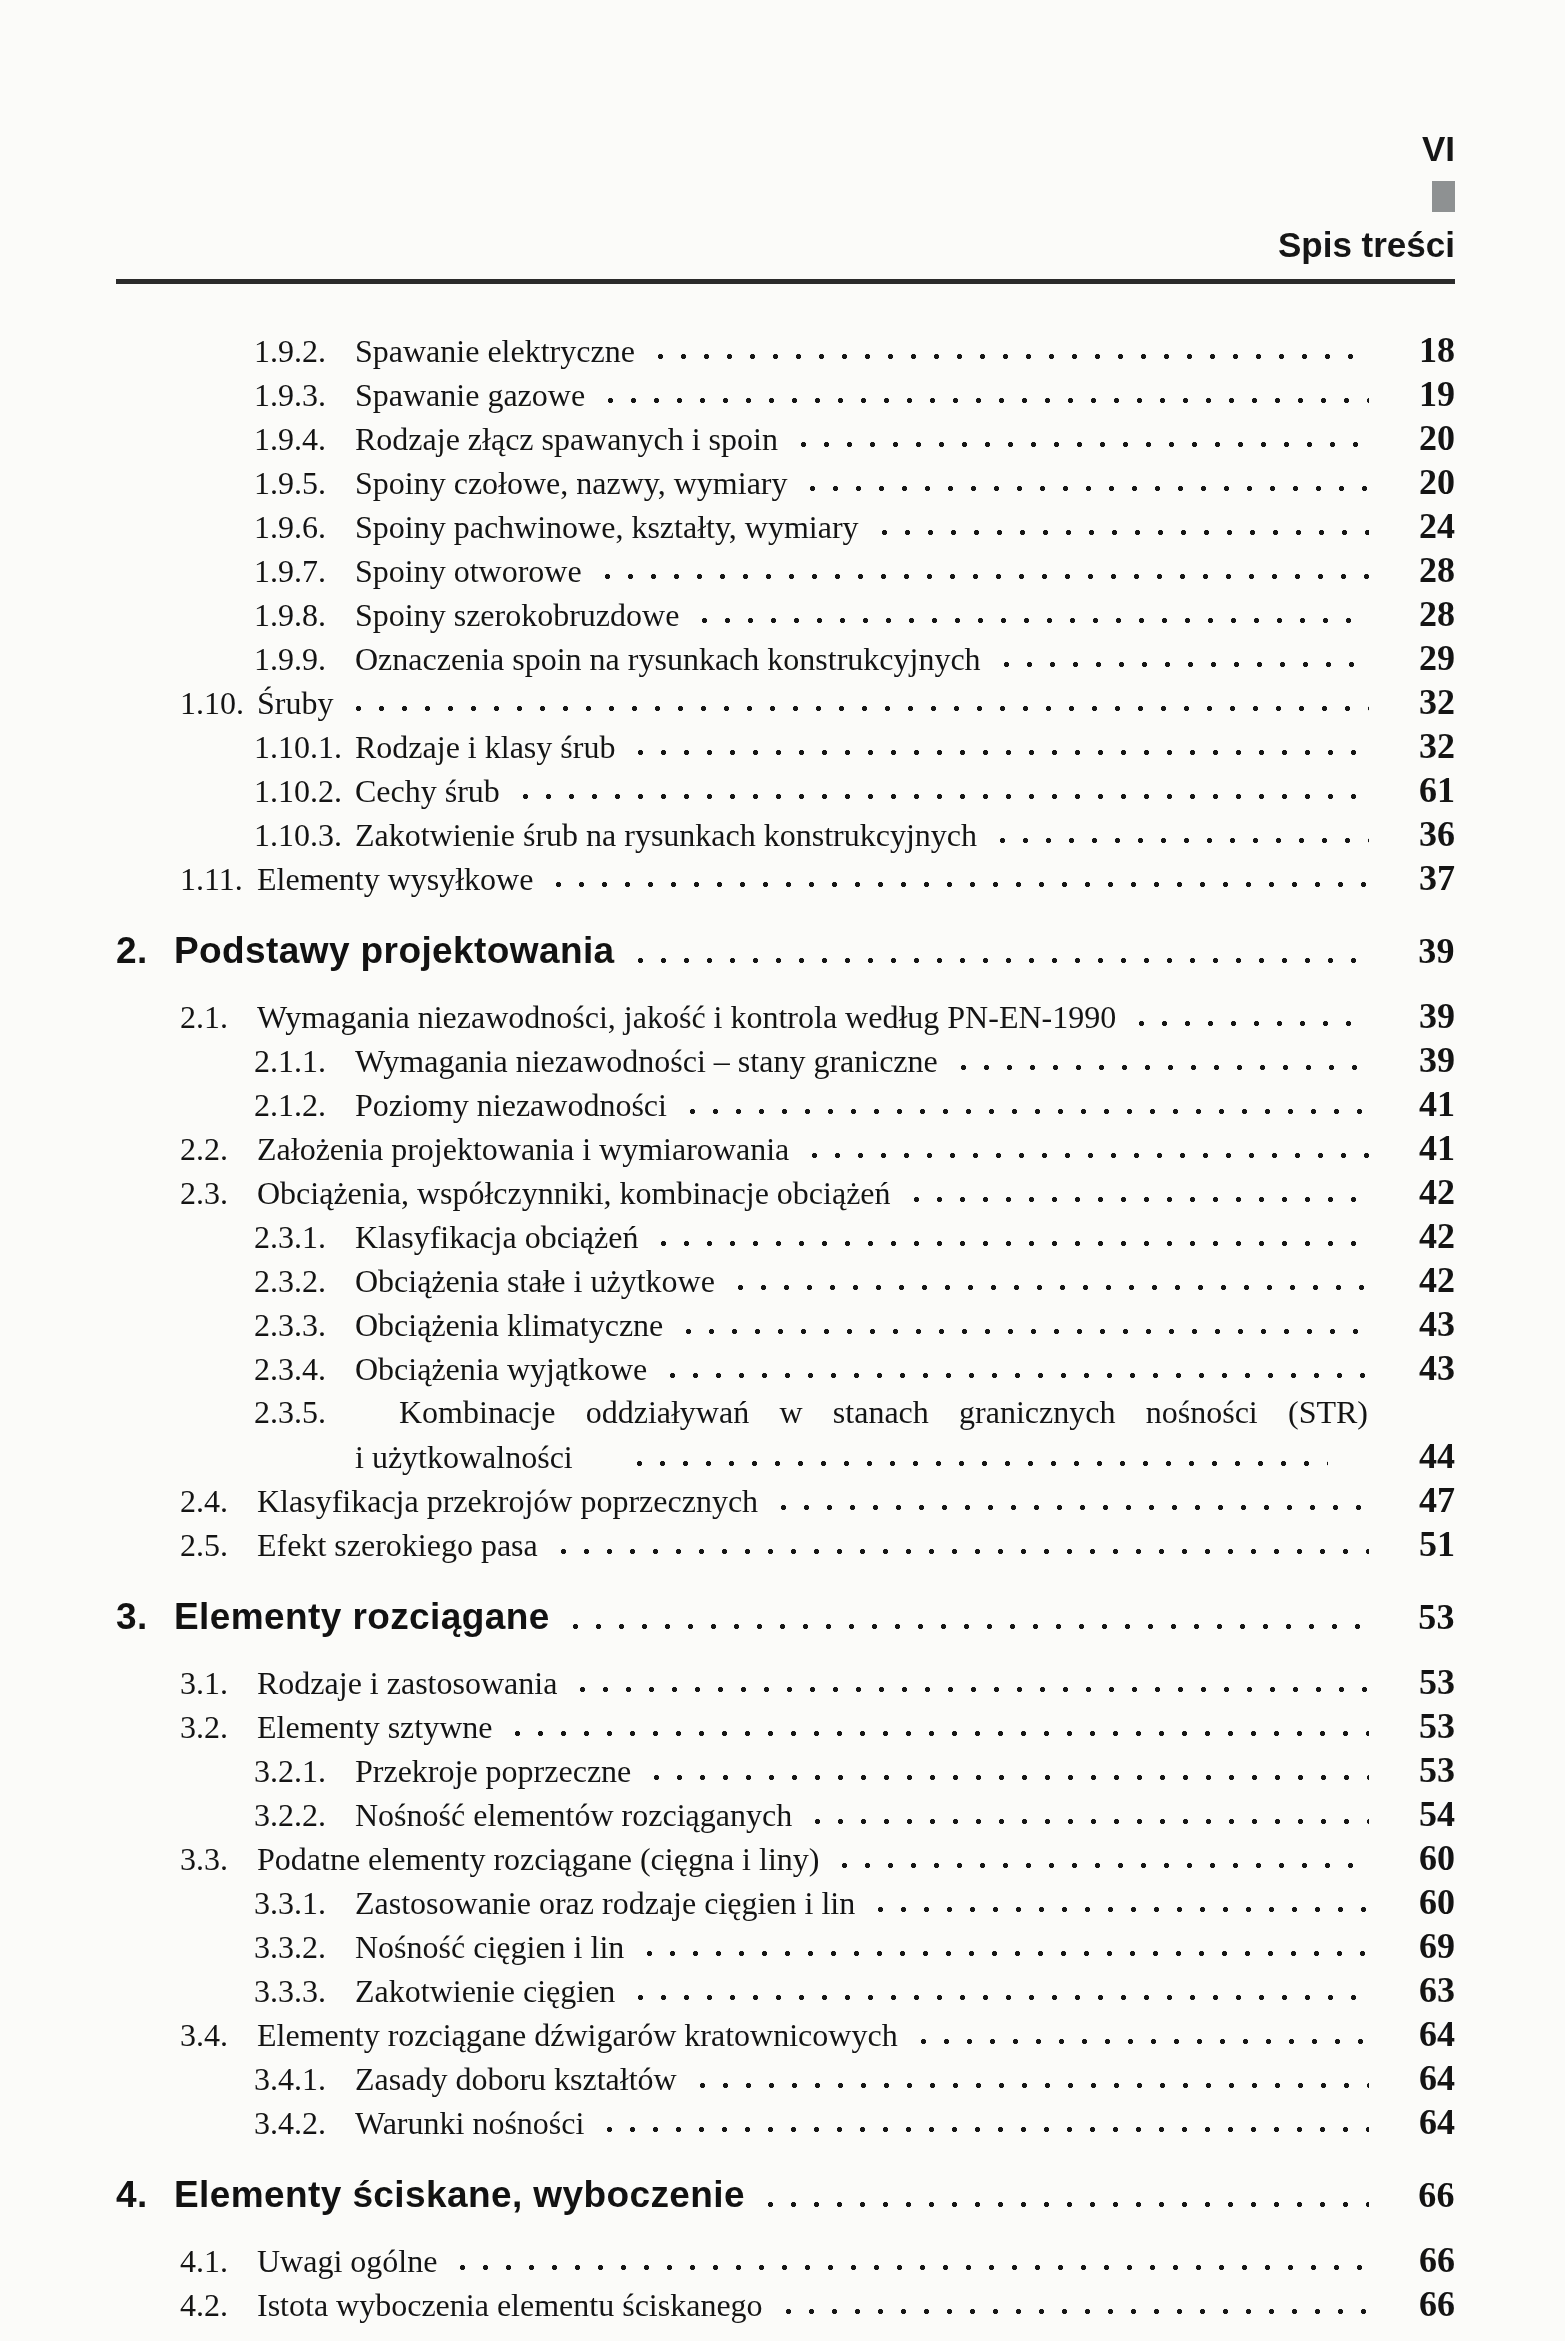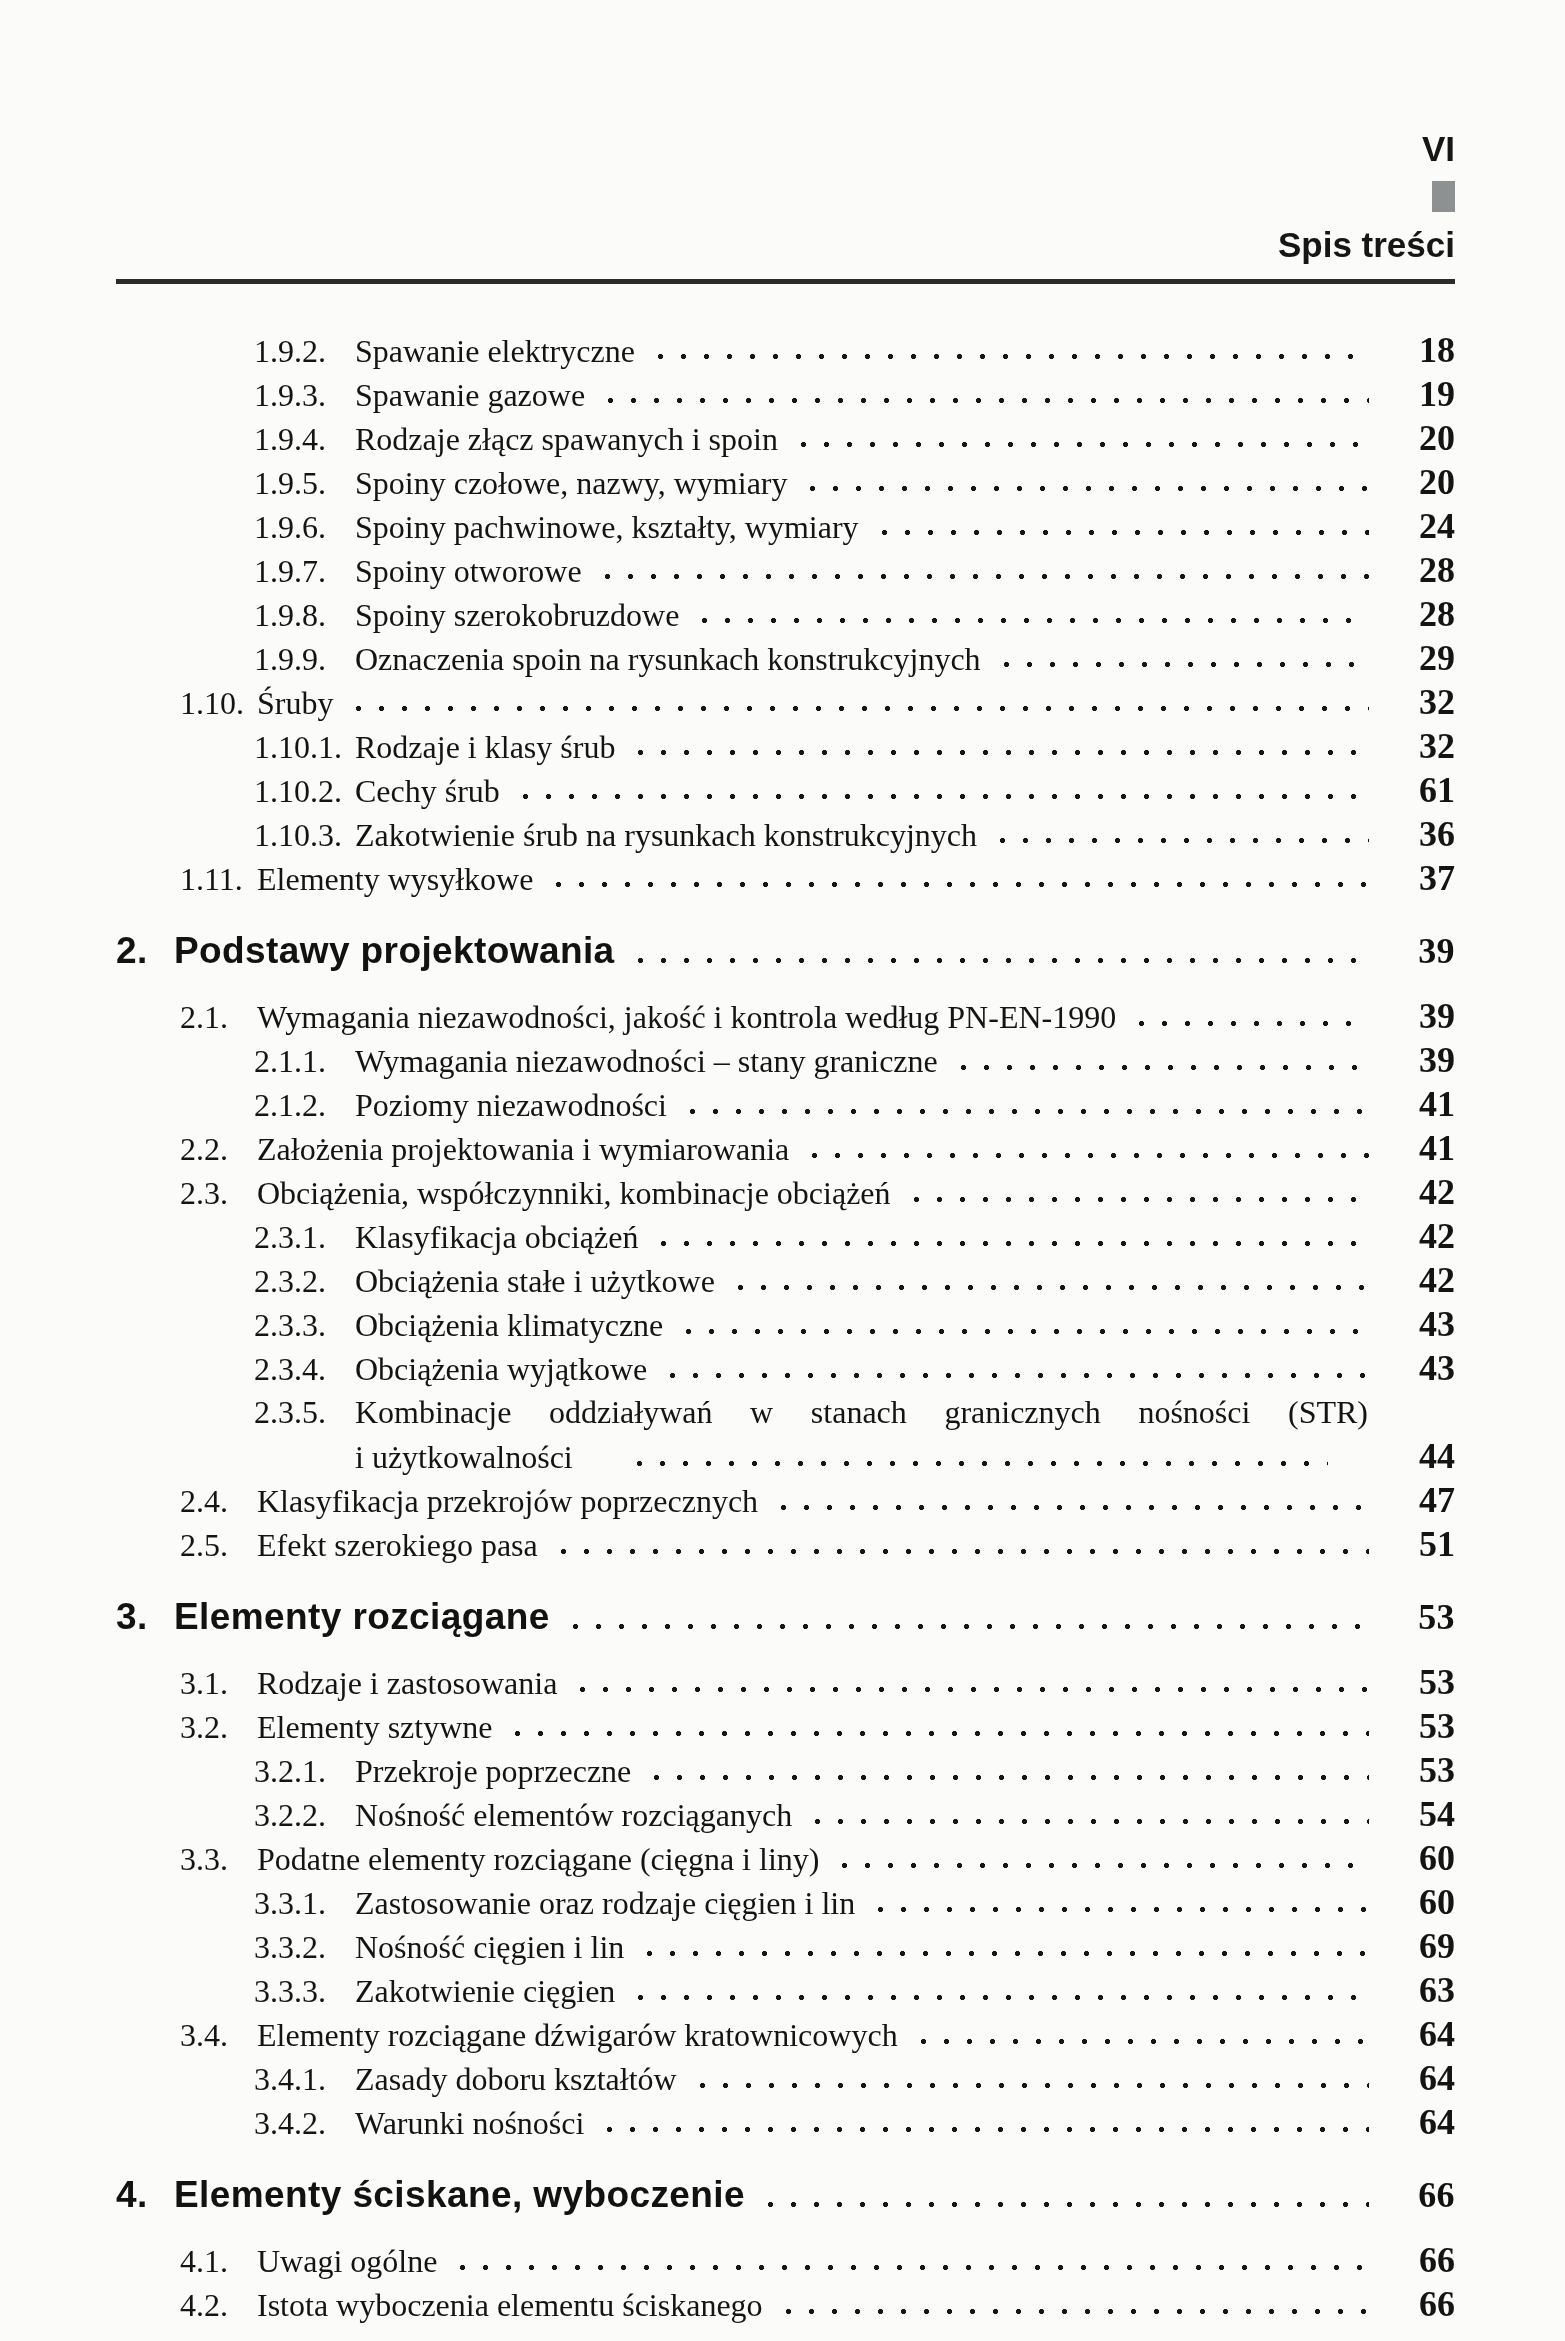--- a/index.html
+++ b/index.html
@@ -45,20 +45,21 @@
     height:7px; margin:0 23px 11.3px 14px;
     background-image:radial-gradient(circle, #161616 2.3px, transparent 2.9px);
     background-size:23px 7px; background-repeat:repeat-x; background-position:left center;
   }
   .l1 .leader { margin-bottom:14px; }
 
   .justify {
     flex:1 1 auto; white-space:normal;
     text-align:justify; text-align-last:justify;
     padding-right:87px;
+    margin-left:44px;
   }
 </style>
 </head>
 <body>
 
 <div class="page">
 
   <div class="header">
     <div class="header-row">
       <span>VI</span>

